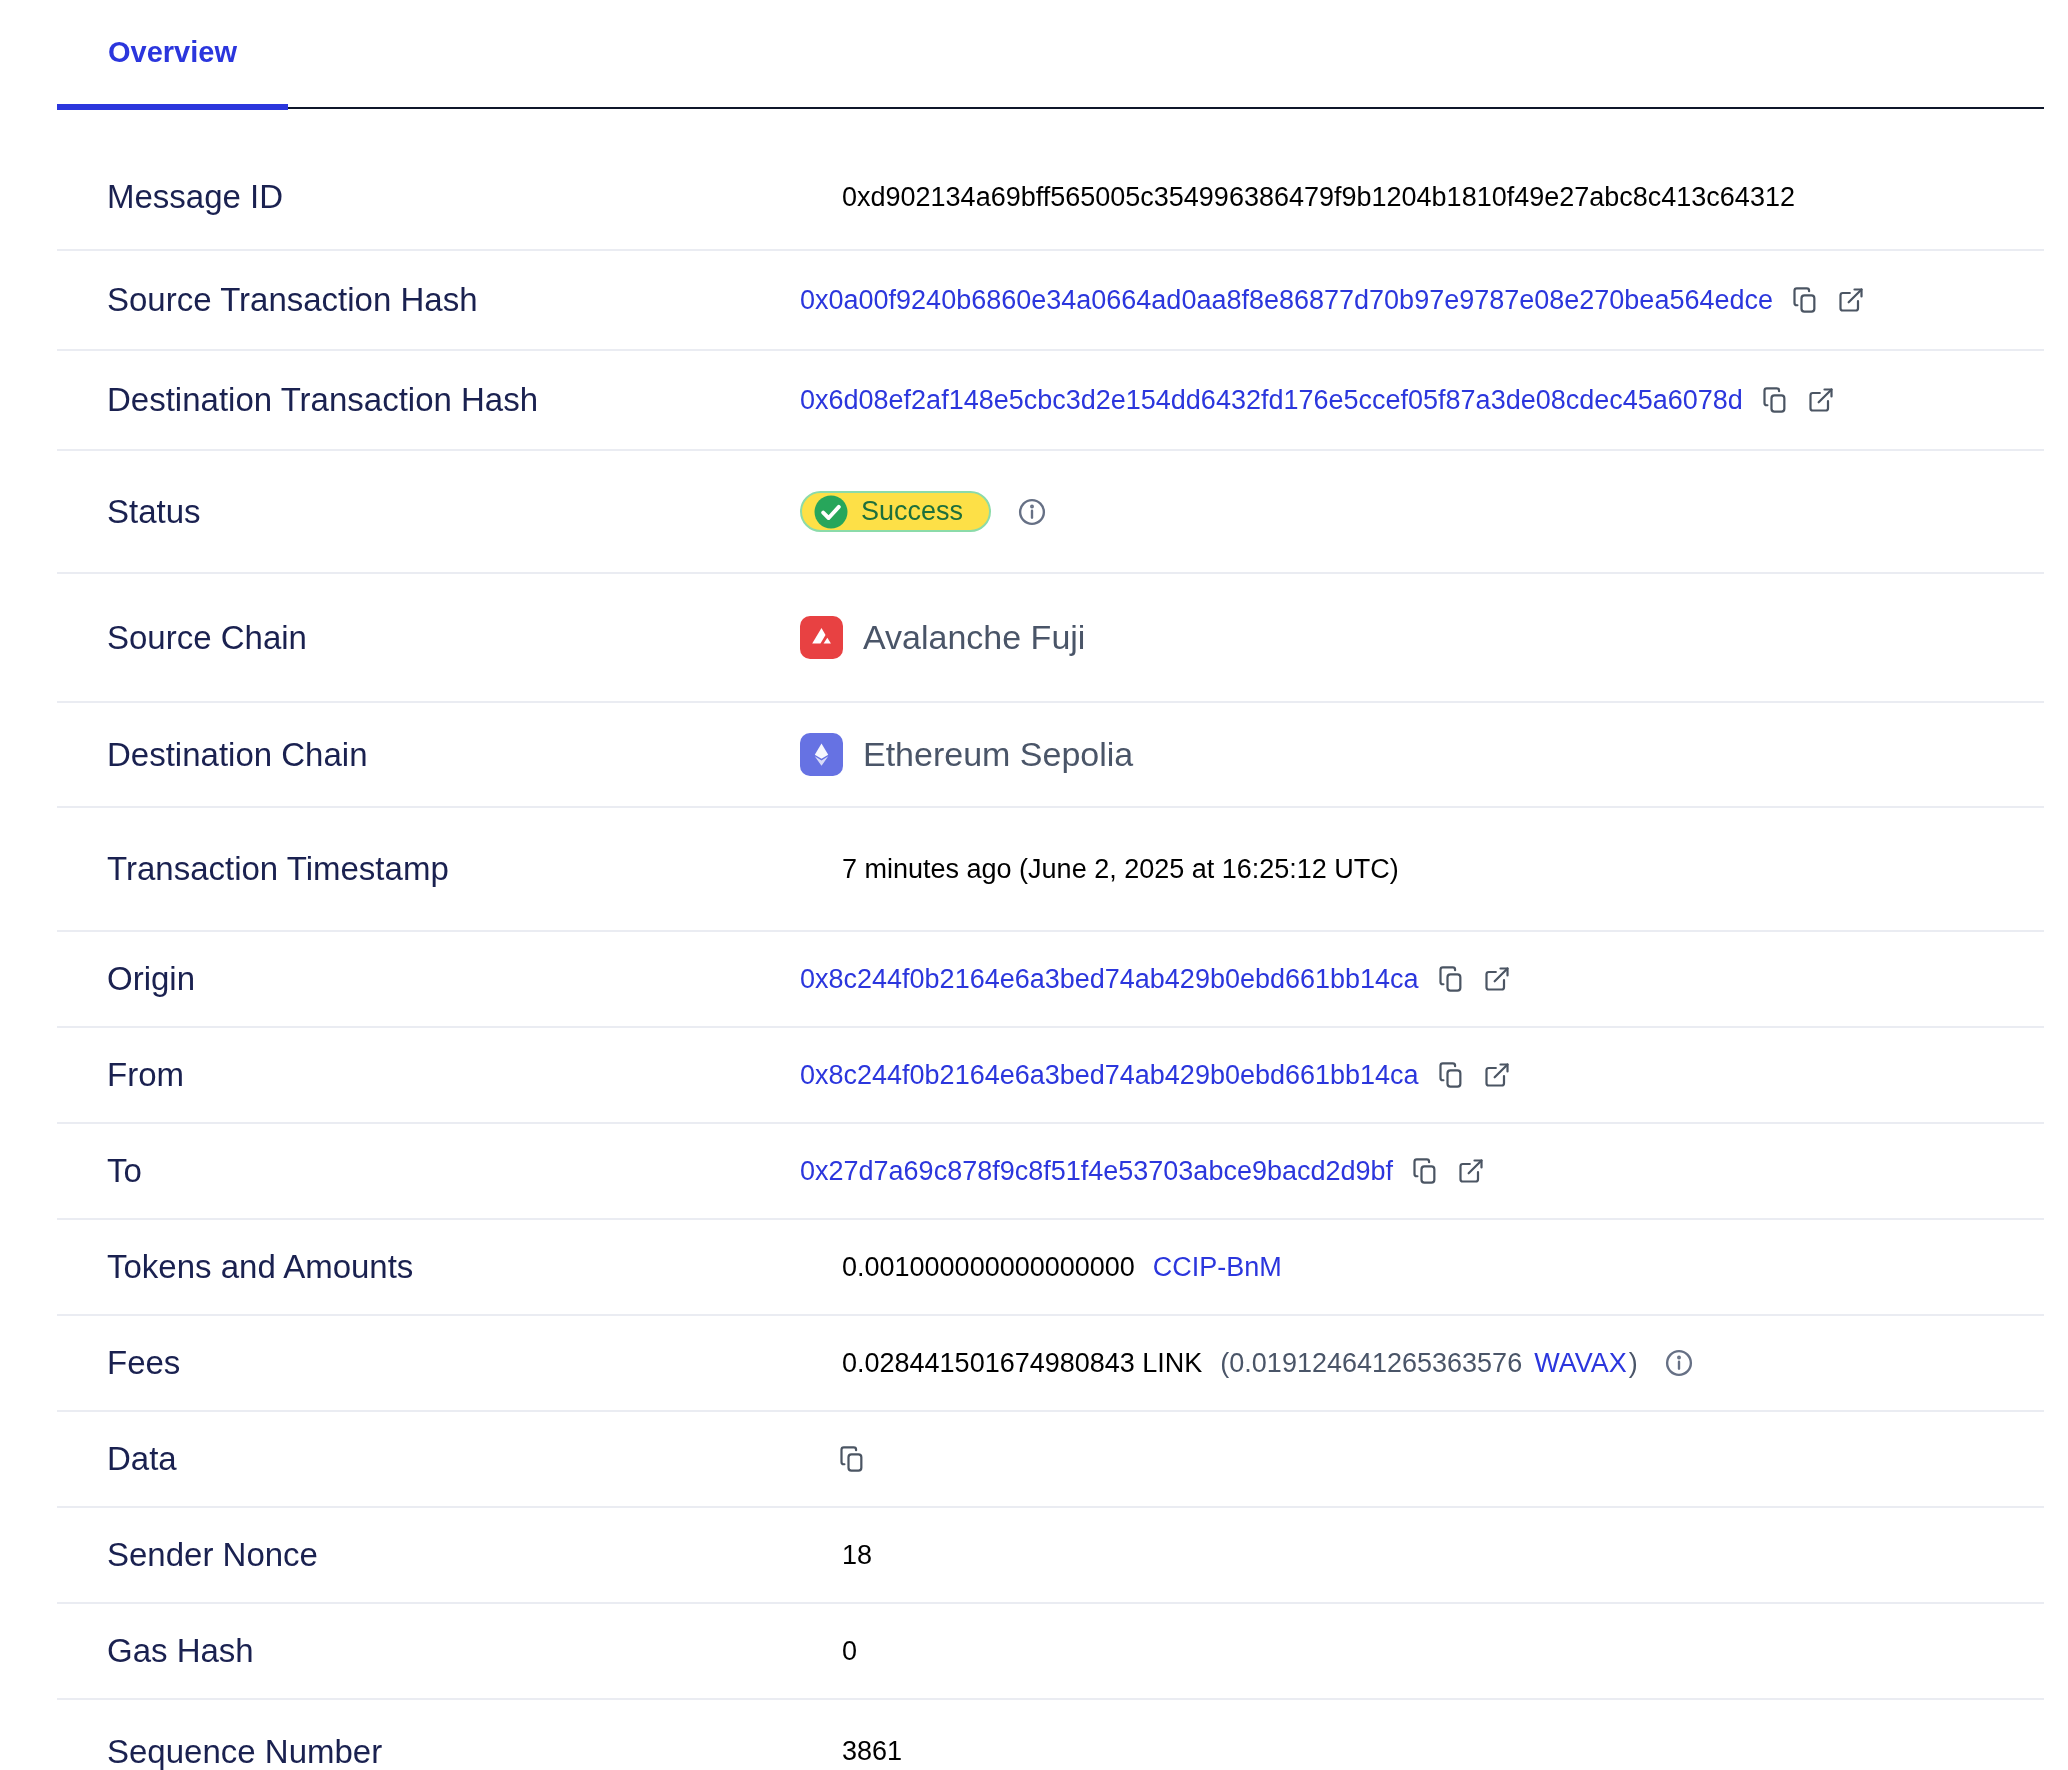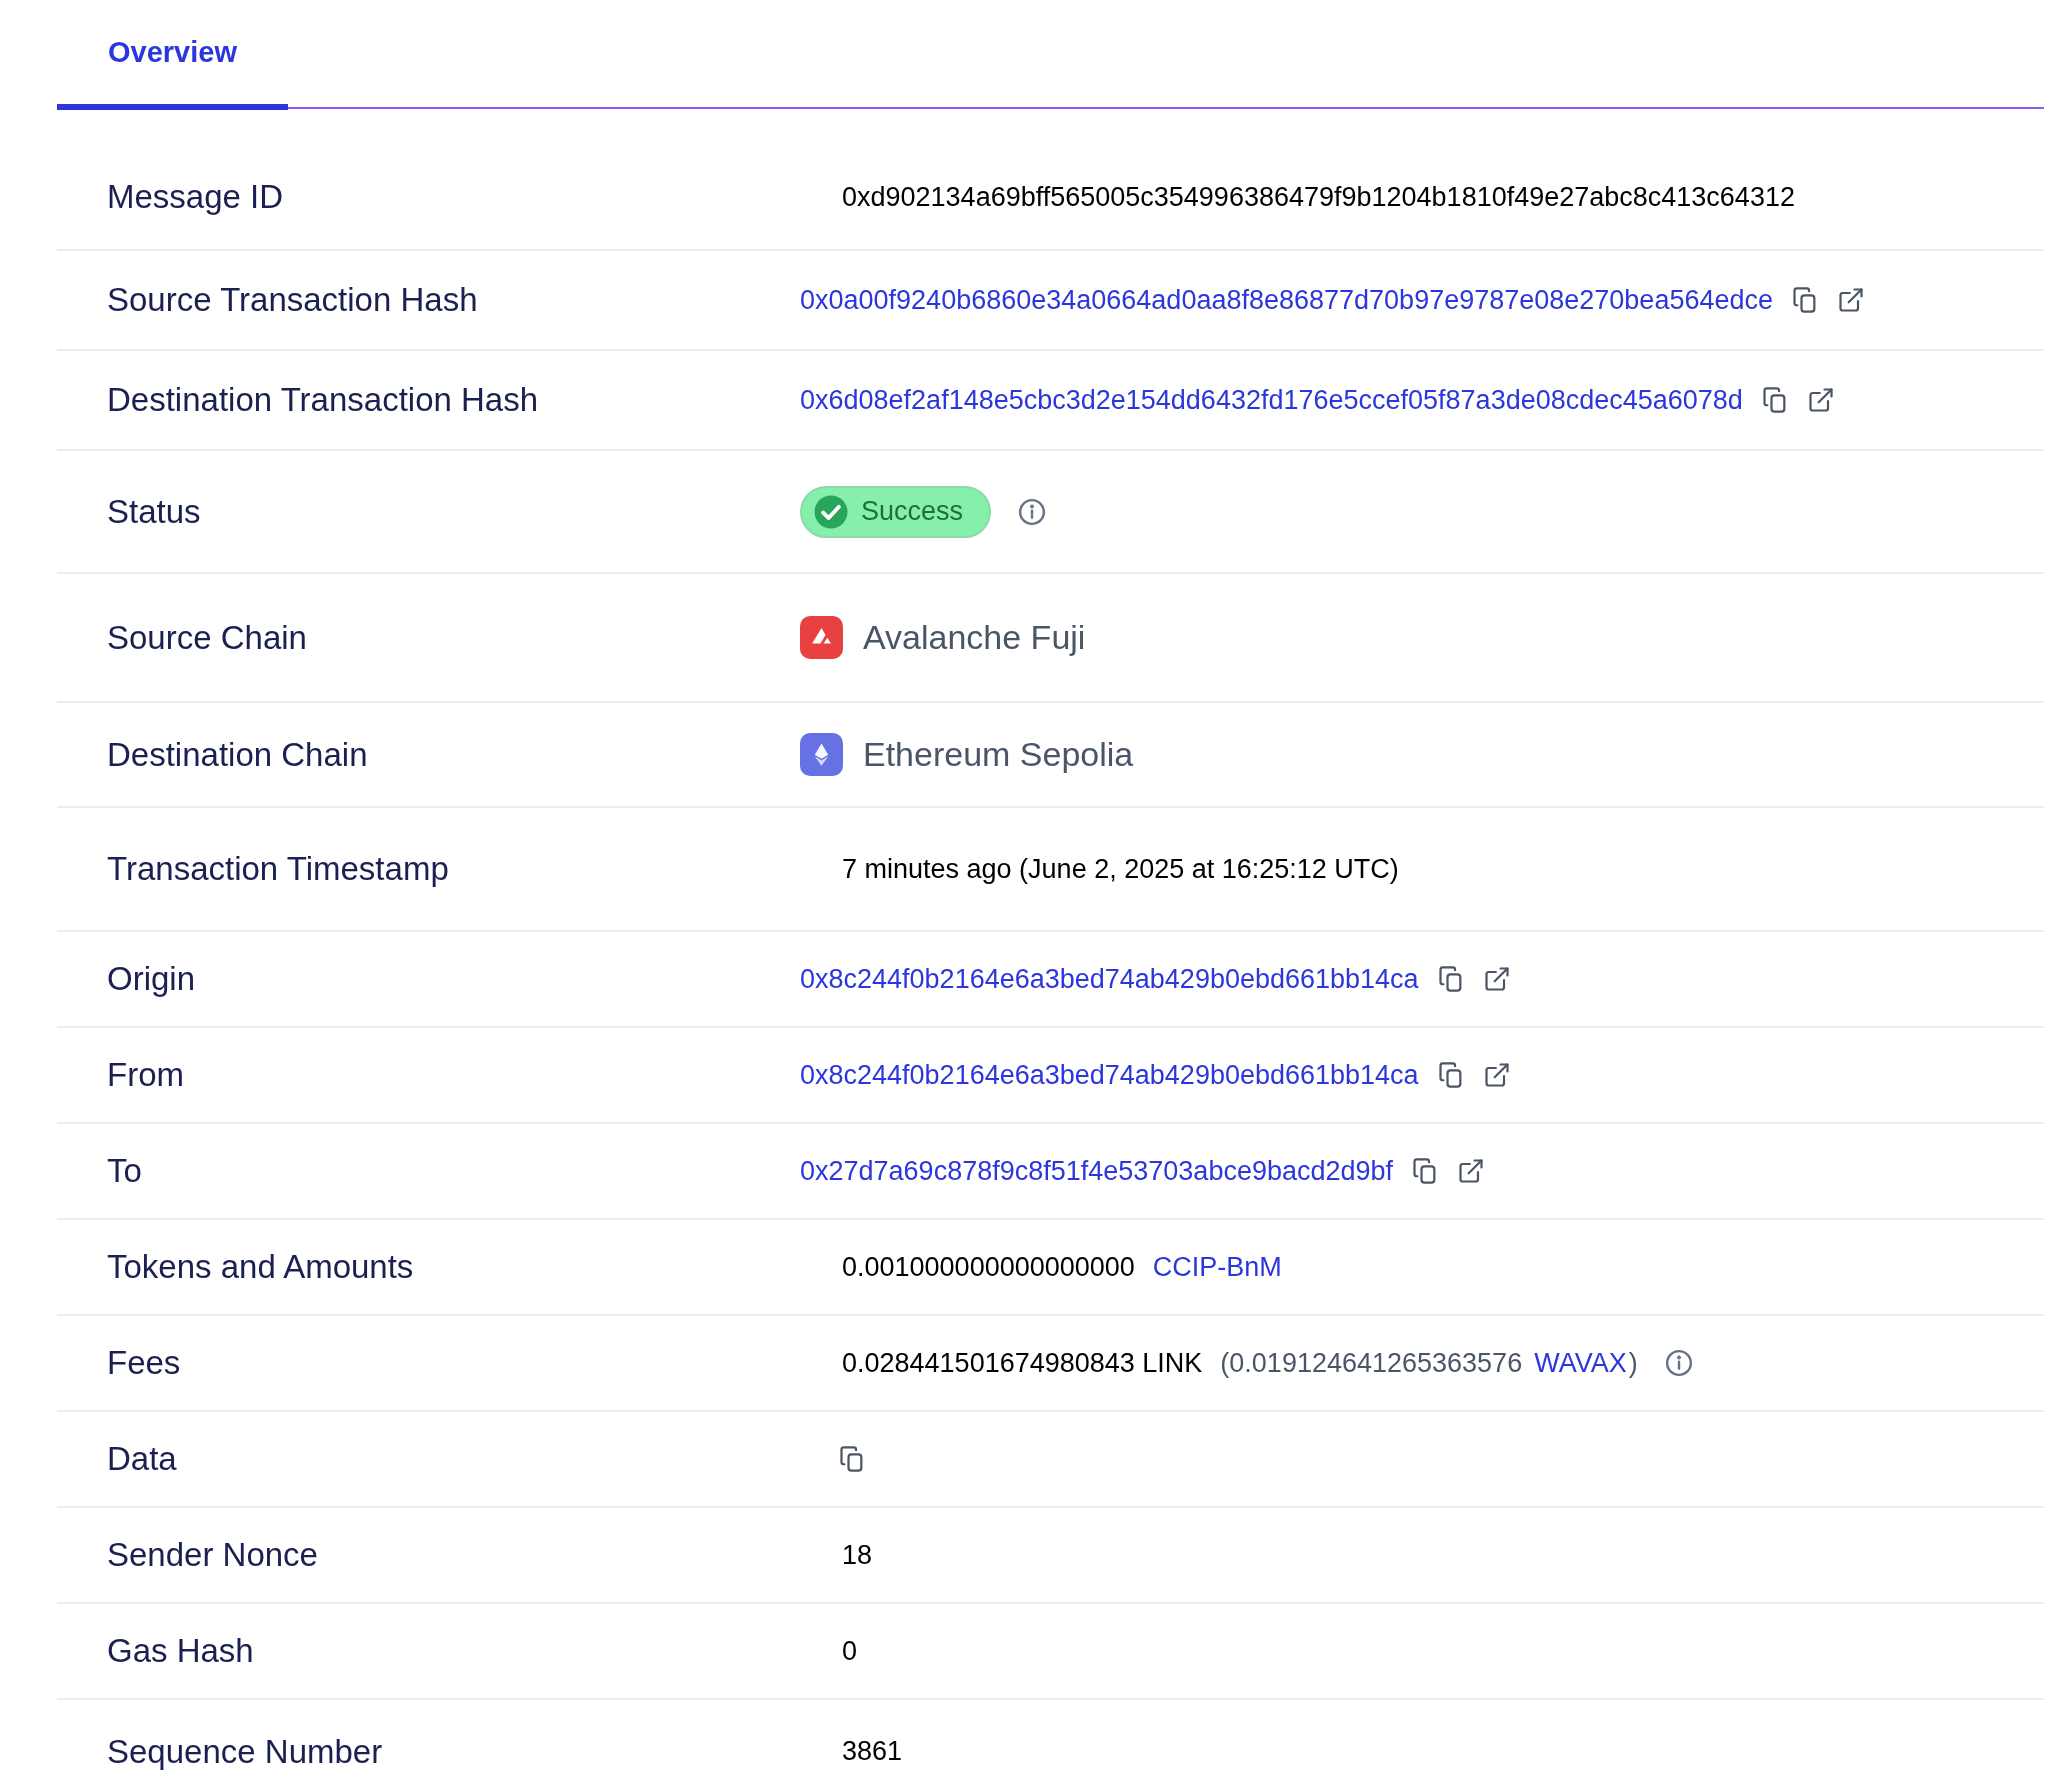--- a/index.html
+++ b/index.html
@@ -8,21 +8,21 @@
     background: #ffffff;
     overflow: hidden;
     font-family: "Liberation Sans", sans-serif;
   }
   .page { padding-left: 57px; padding-right: 24px; }
 
   
   .tabs {
     display: flex;
     padding-top: 24px;
-    border-bottom: 2px solid #8b5cf6;
+    border-bottom: 2px solid #0f172a;
   }
   .tab {
     position: relative;
     padding: 12px 51px 38px 51px;
     font-size: 29px;
     font-weight: 700;
     color: #2b36dd;
     cursor: pointer;
   }
   .tab.active::after {
@@ -76,23 +76,23 @@
     cursor: pointer;
     color: #4b5563;
   }
   .icon-btn svg { display: block; }
 
   
   .badge-success {
     display: inline-flex;
     align-items: center;
     gap: 12px;
-    height: 52px;
+    height: 41px;
     padding: 0 26px 0 11px;
-    background: #86efac;
+    background: #fde047;
     border: 2px solid #8bdba9;
     border-radius: 999px;
     color: #1d6f3c;
     font-size: 27px;
     font-weight: 500;
   }
   .info-icon { color: #667085; margin-left: 8px; cursor: pointer; }
 
   
   .chain-icon {

